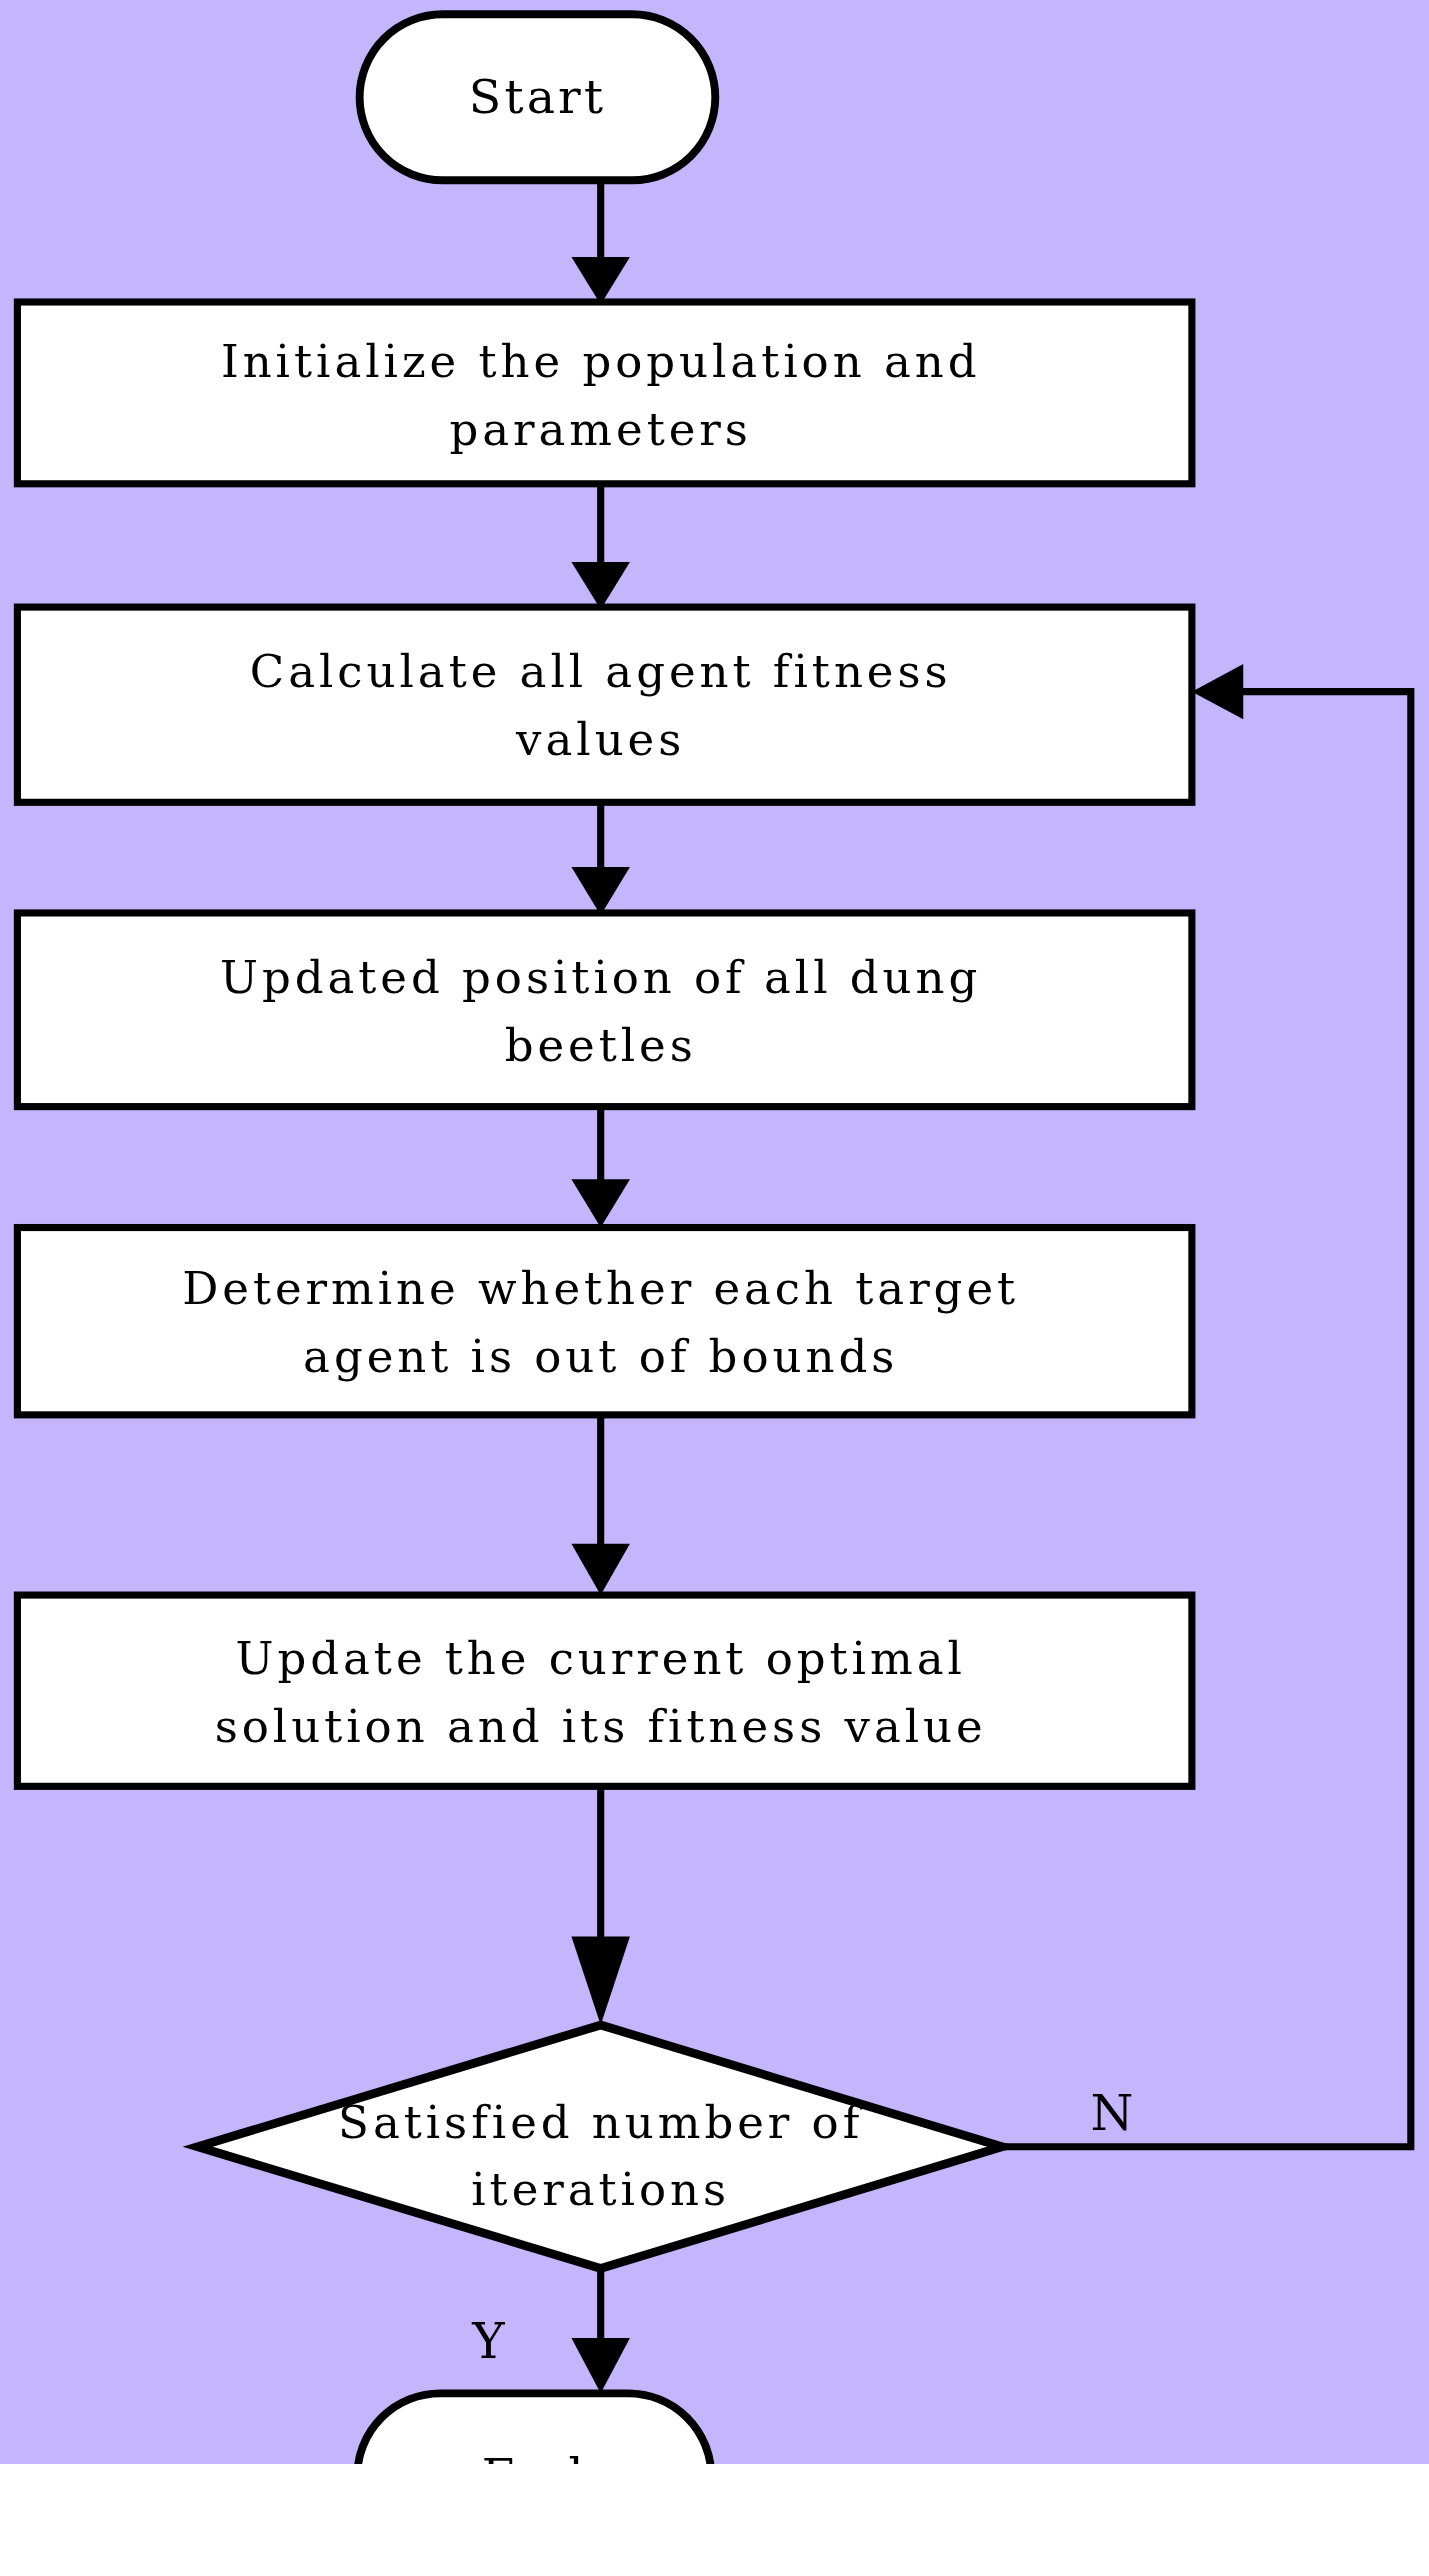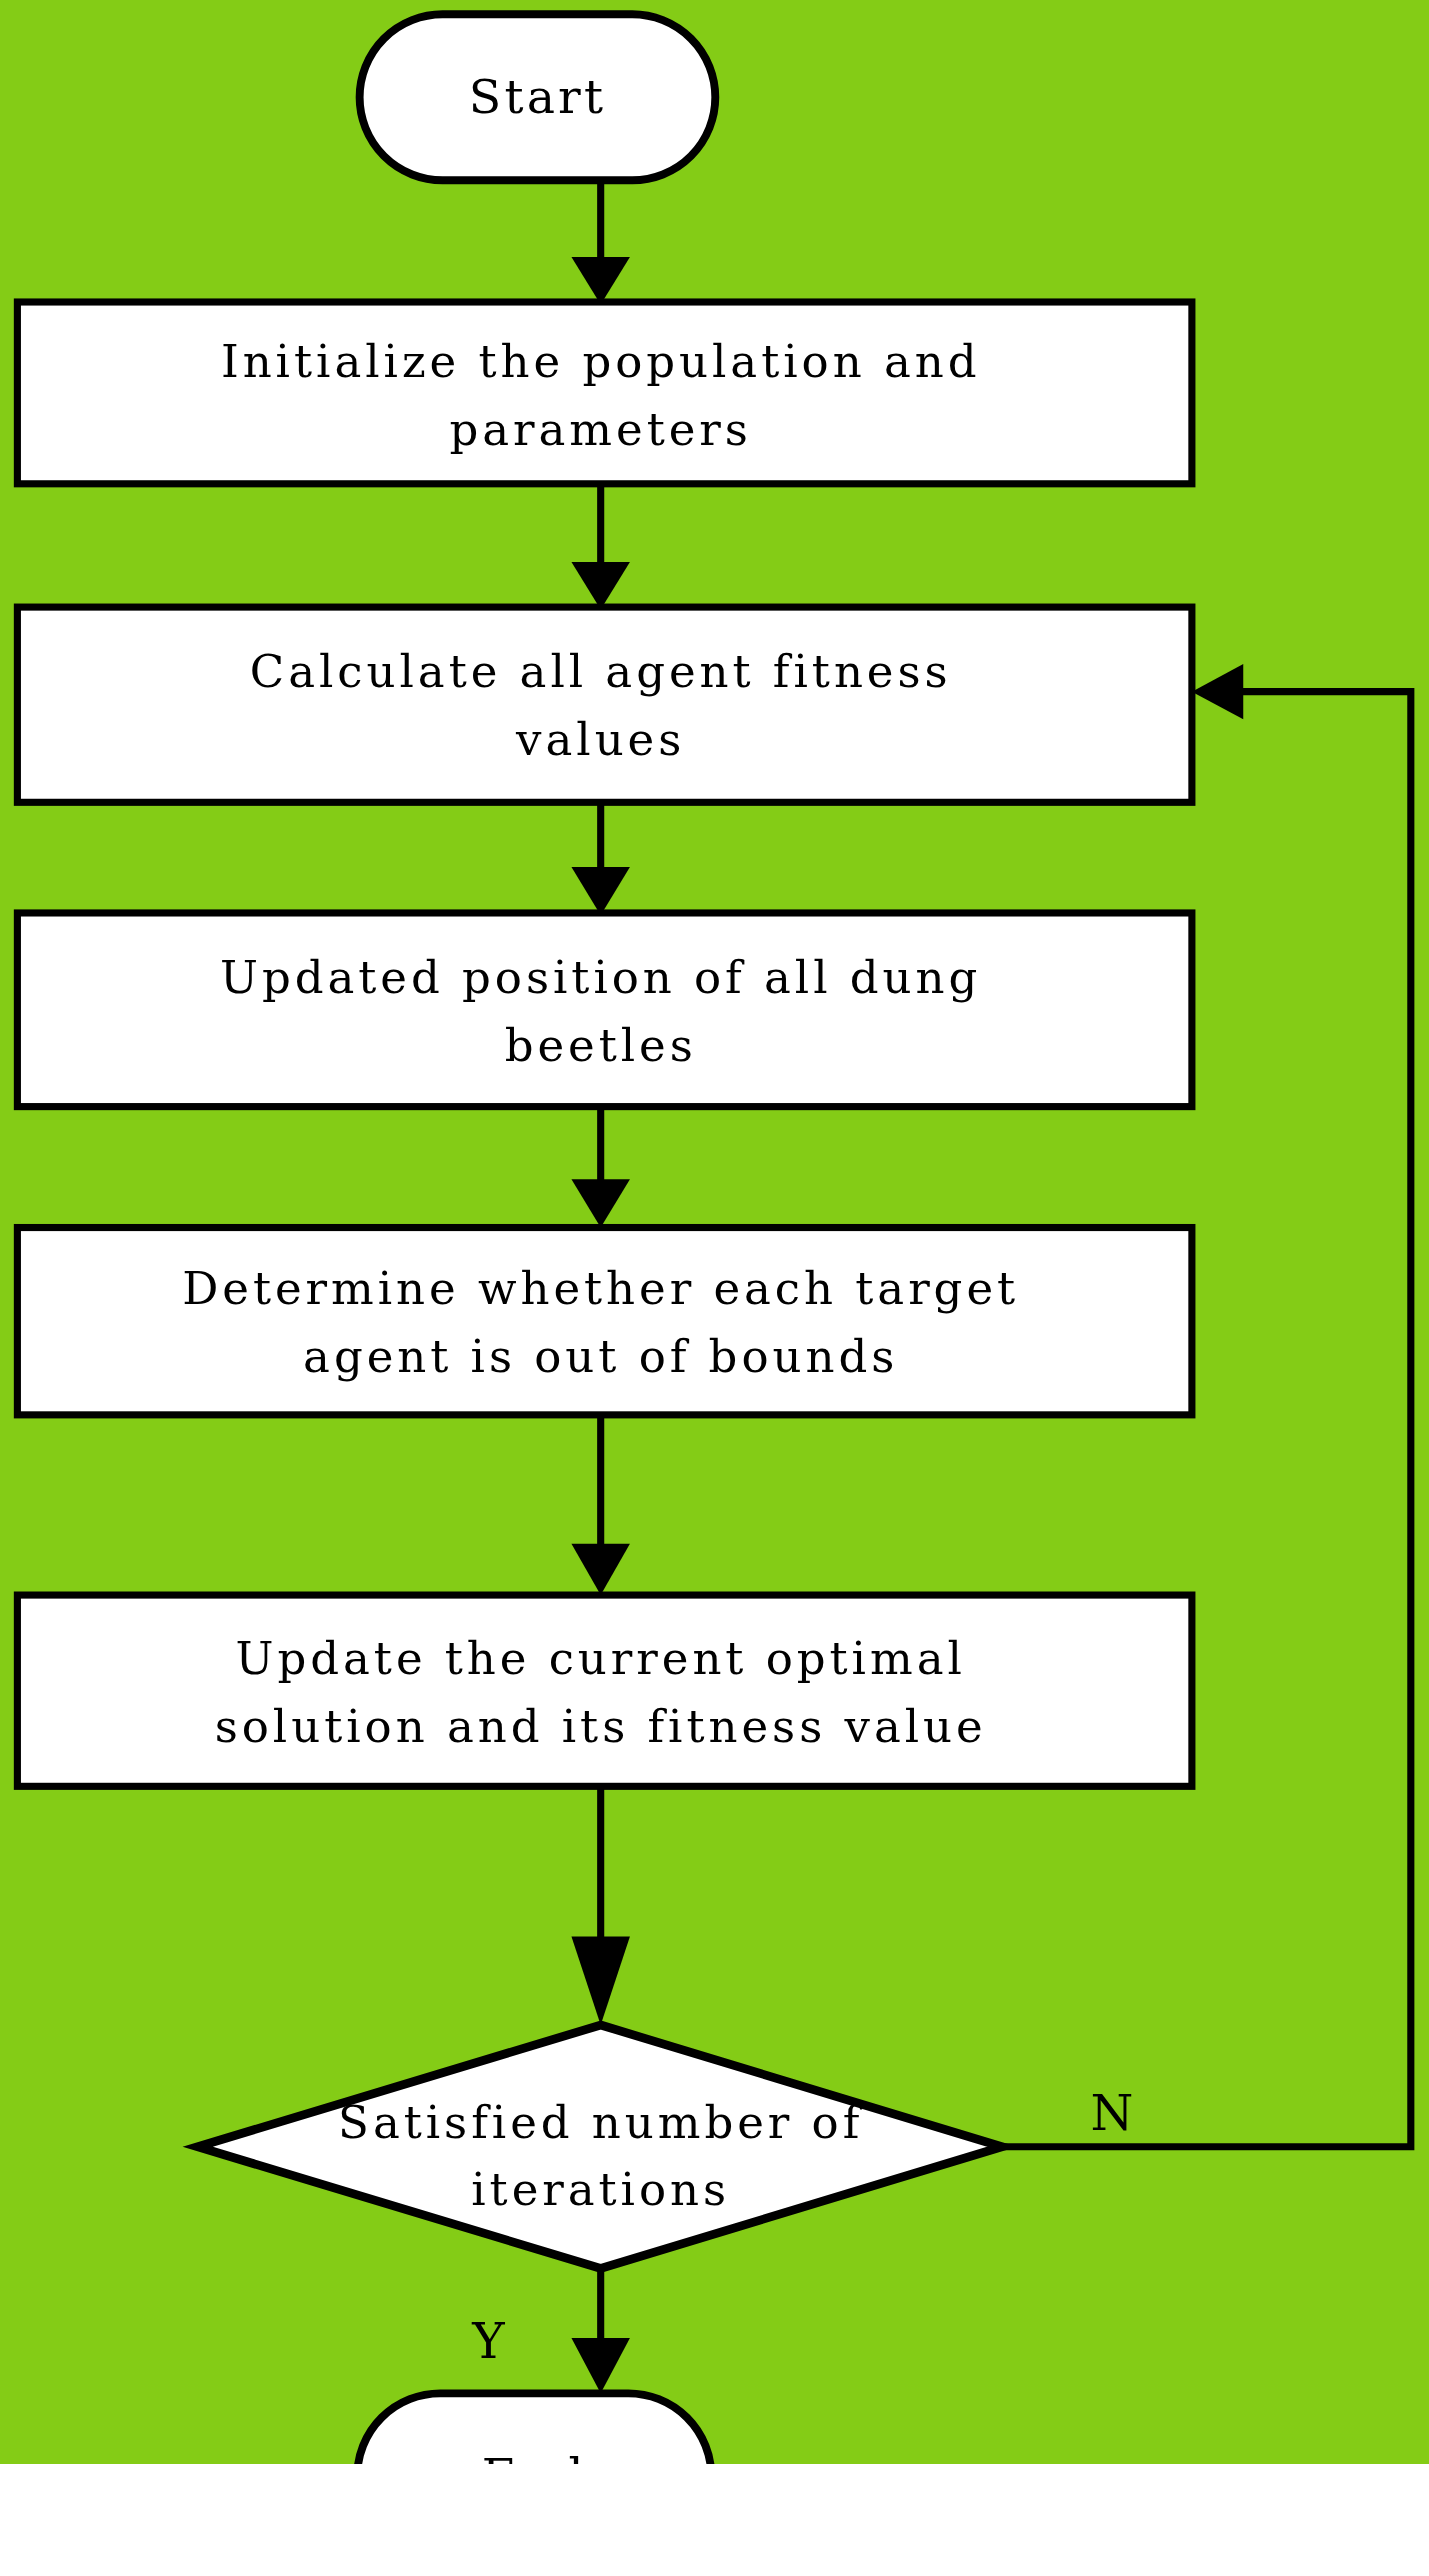--- a/index.html
+++ b/index.html
@@ -9,21 +9,21 @@
   }
   body {
     width: 1429px;
     height: 2576px;
     font-family: "DejaVu Serif", serif;
   }
   #flowchart-root {
     position: relative;
     width: 1429px;
     height: 2464px;
-    background: #84cc16;
+    background: #c4b5fd;
     overflow: hidden;
   }
   svg#flow-svg {
     display: block;
     width: 1429px;
     height: 2576px;
   }
   .node-shape {
     fill: #ffffff;
     stroke: #000000;

